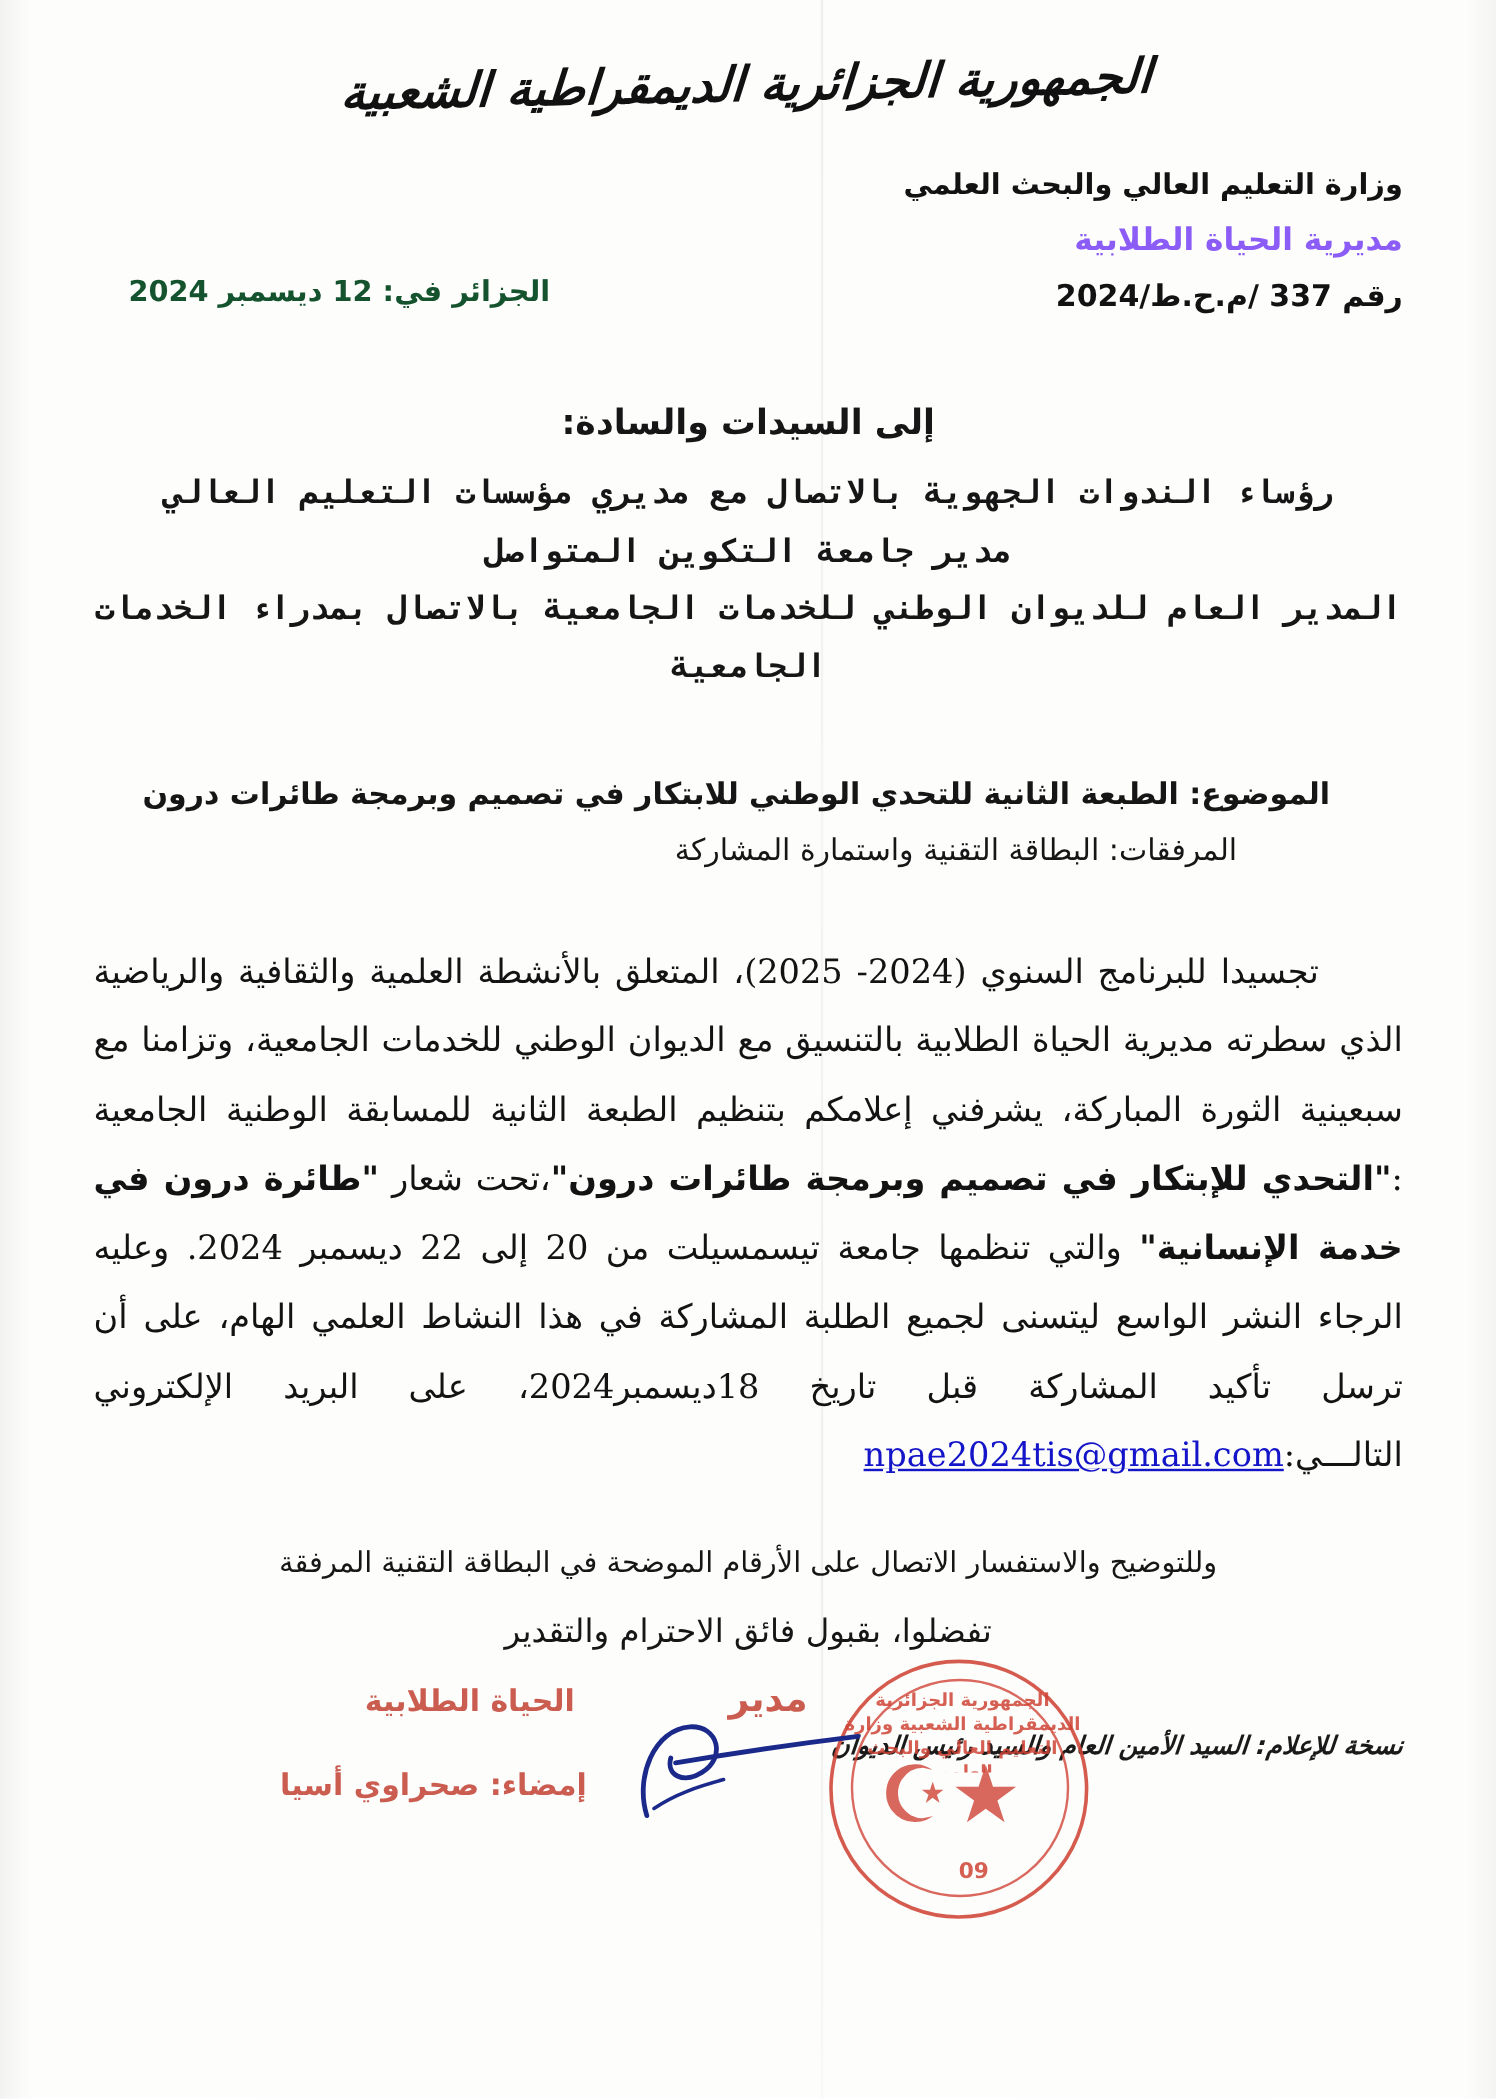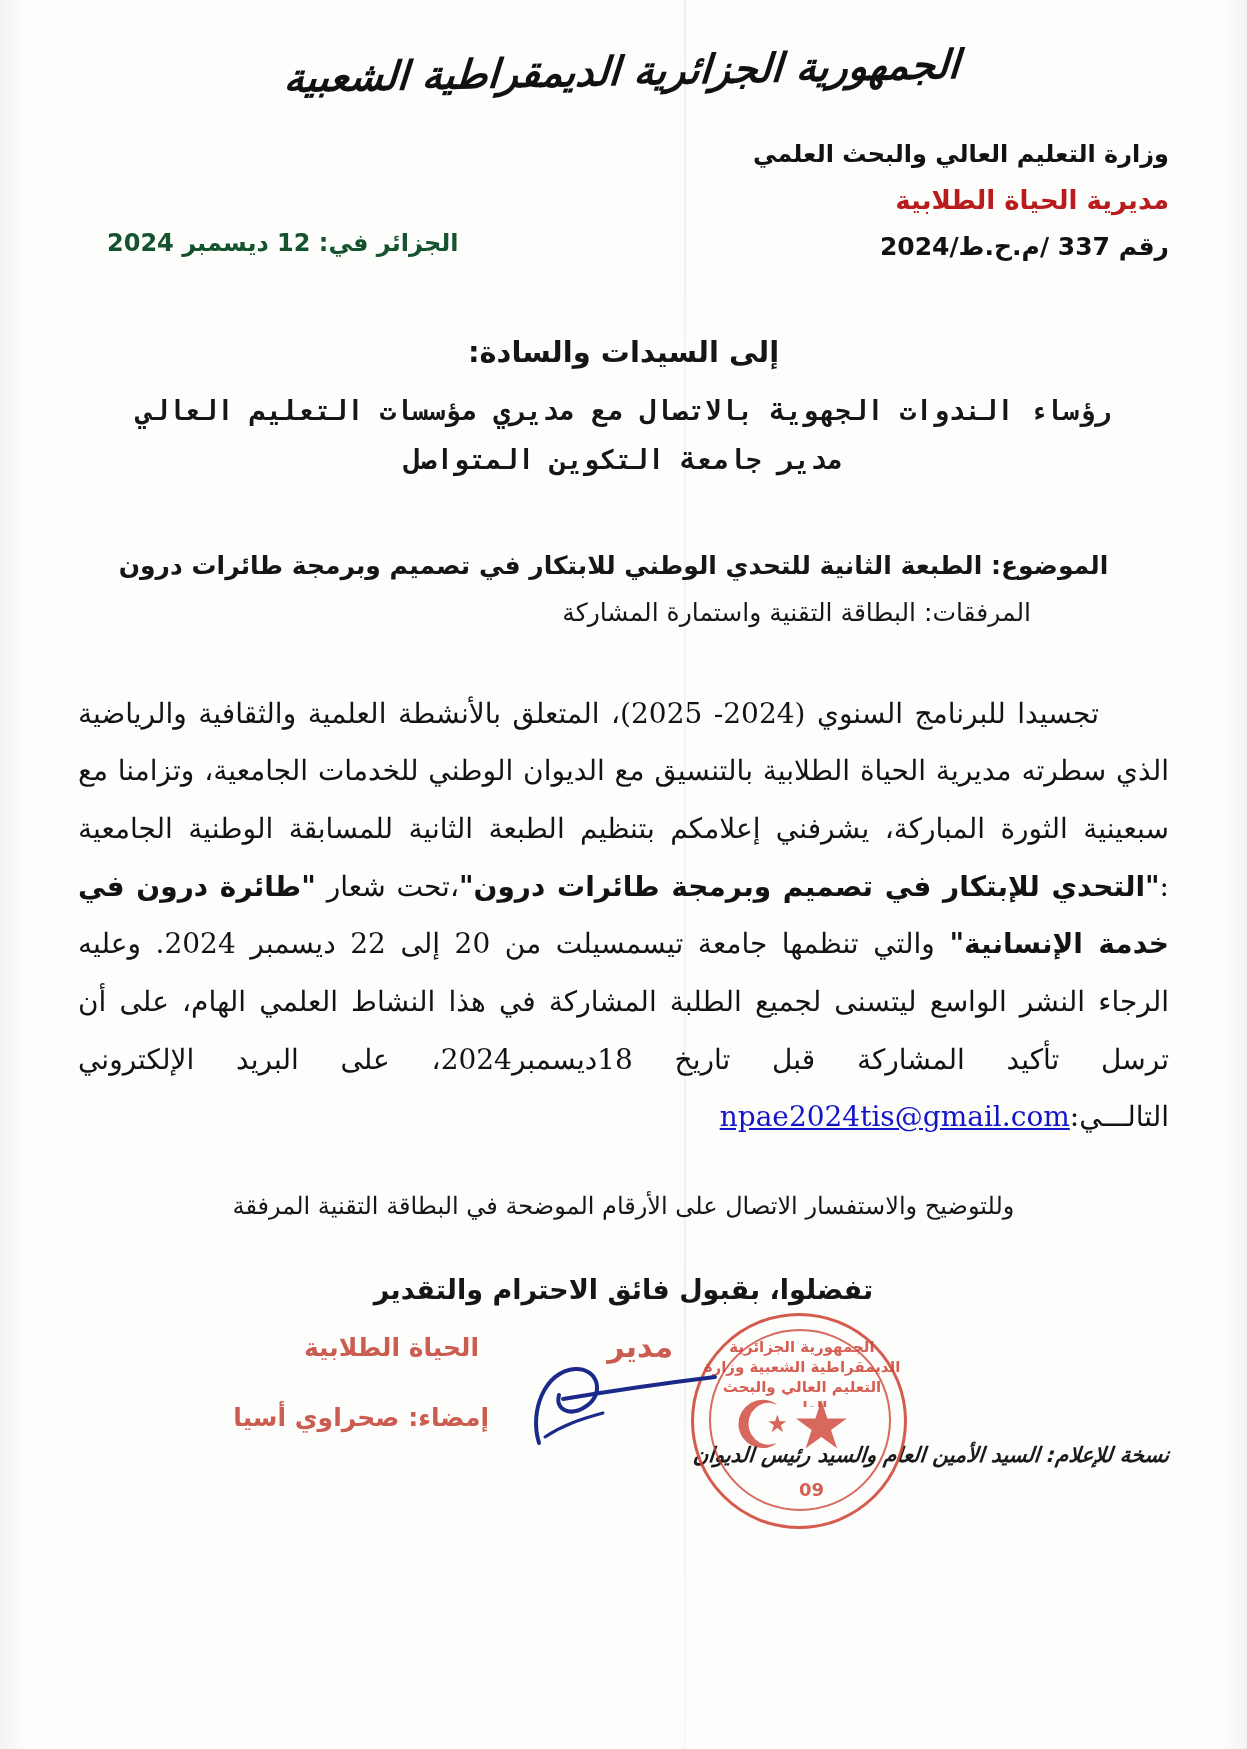--- a/index.html
+++ b/index.html
@@ -75,21 +75,21 @@
   .ministry-line {
     font-size: 24px;
     font-weight: bold;
     line-height: 1.85;
     color: #121212;
   }
   .ministry-sub {
     font-size: 26px;
     font-weight: bold;
     line-height: 1.85;
-    color: #b91c1c;
+    color: #8b5cf6;
   }
   .ref-line {
     font-size: 25px;
     font-weight: bold;
     line-height: 1.8;
     color: #121212;
   }
 
   
   .date-row {
@@ -167,23 +167,23 @@
 
   .note-line {
     margin-top: 38px;
     font-size: 24px;
     line-height: 1.9;
     text-align: center;
     font-family: "DejaVu Serif", "Liberation Serif", serif;
   }
 
   .closing-line {
-    margin-top: 44px;
+    margin-top: 18px;
     font-size: 27px;
-    font-weight: bold;
+    font-weight: normal;
     text-align: center;
     letter-spacing: 1px;
   }
 
   
   .sig-zone {
     position: relative;
     height: 300px;
     margin-top: 6px;
   }
@@ -293,20 +293,21 @@
     </div>
 
     <div class="date-row">
       <div class="date-text">الجزائر في: 12 ديسمبر 2024</div>
     </div>
 
     <div class="recipients">
       <div class="recipient-head">إلى السيدات والسادة:</div>
       <div class="recipient-line">رؤساء الندوات الجهوية بالاتصال مع مديري مؤسسات التعليم العالي</div>
       <div class="recipient-line">مدير جامعة التكوين المتواصل</div>
+      <div class="recipient-line">المدير العام للديوان الوطني للخدمات الجامعية بالاتصال بمدراء الخدمات الجامعية</div>
     </div>
 
     <div class="subject-block">
       <div class="subject-line">الموضوع: الطبعة الثانية للتحدي الوطني للابتكار في تصميم وبرمجة طائرات درون</div>
       <div class="attach-line">المرفقات: البطاقة التقنية واستمارة المشاركة</div>
     </div>
 
     <div class="body-block">
       <span class="indent"></span><span>تجسيدا للبرنامج السنوي (2024- 2025)، المتعلق بالأنشطة العلمية والثقافية والرياضية الذي سطرته مديرية الحياة الطلابية بالتنسيق مع الديوان الوطني للخدمات الجامعية، وتزامنا مع سبعينية الثورة المباركة، يشرفني إعلامكم بتنظيم الطبعة الثانية للمسابقة الوطنية الجامعية :</span><b>"التحدي للإبتكار في تصميم وبرمجة طائرات درون"</b><span>،تحت شعار</span> <b>"طائرة درون في خدمة الإنسانية"</b> <span>والتي تنظمها جامعة تيسمسيلت من 20 إلى 22 ديسمبر 2024. وعليه الرجاء النشر الواسع ليتسنى لجميع الطلبة المشاركة في هذا النشاط العلمي الهام، على أن ترسل تأكيد المشاركة قبل تاريخ 18ديسمبر2024، على البريد الإلكتروني التالـــي:</span><a href="#" class="email-link">npae2024tis@gmail.com</a>
     </div>

